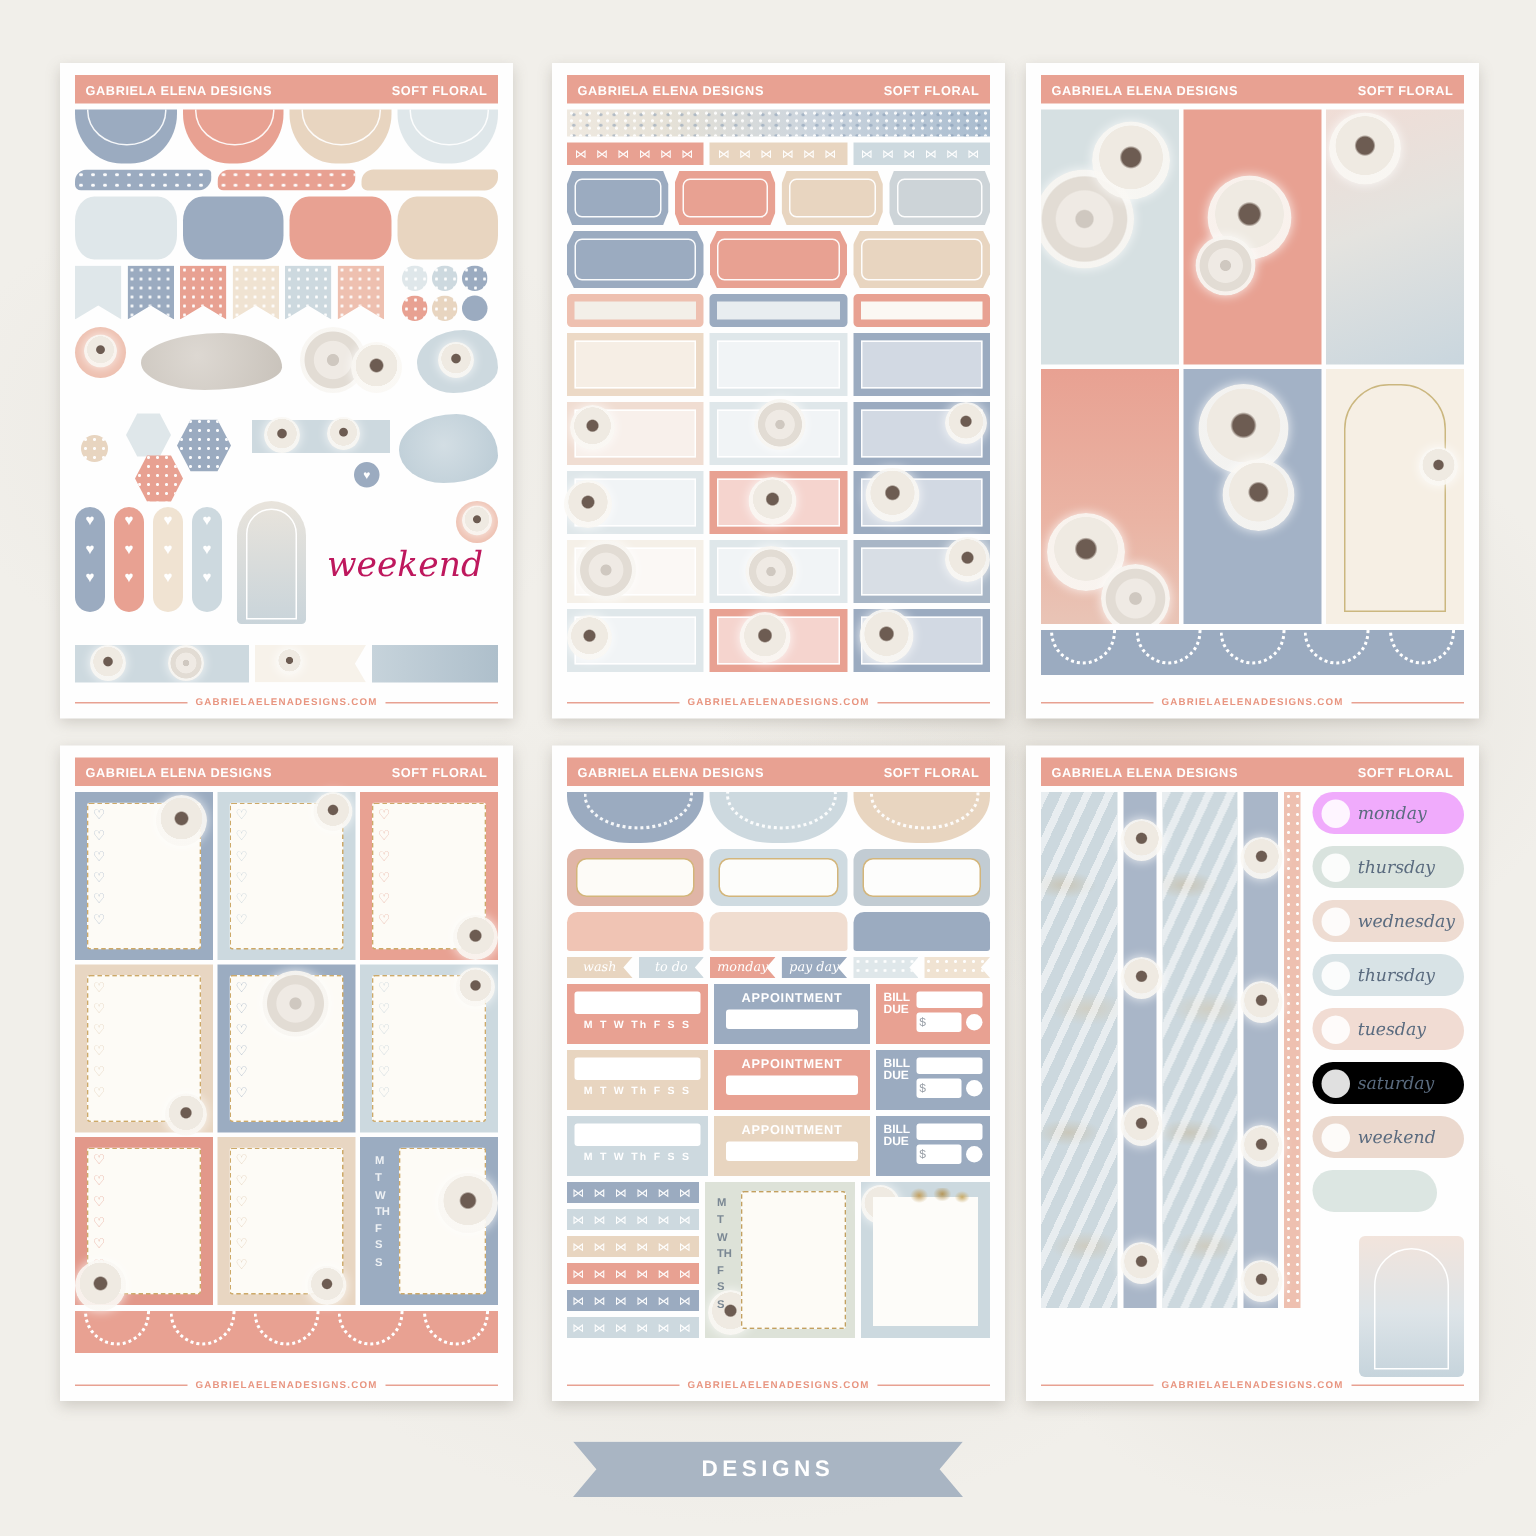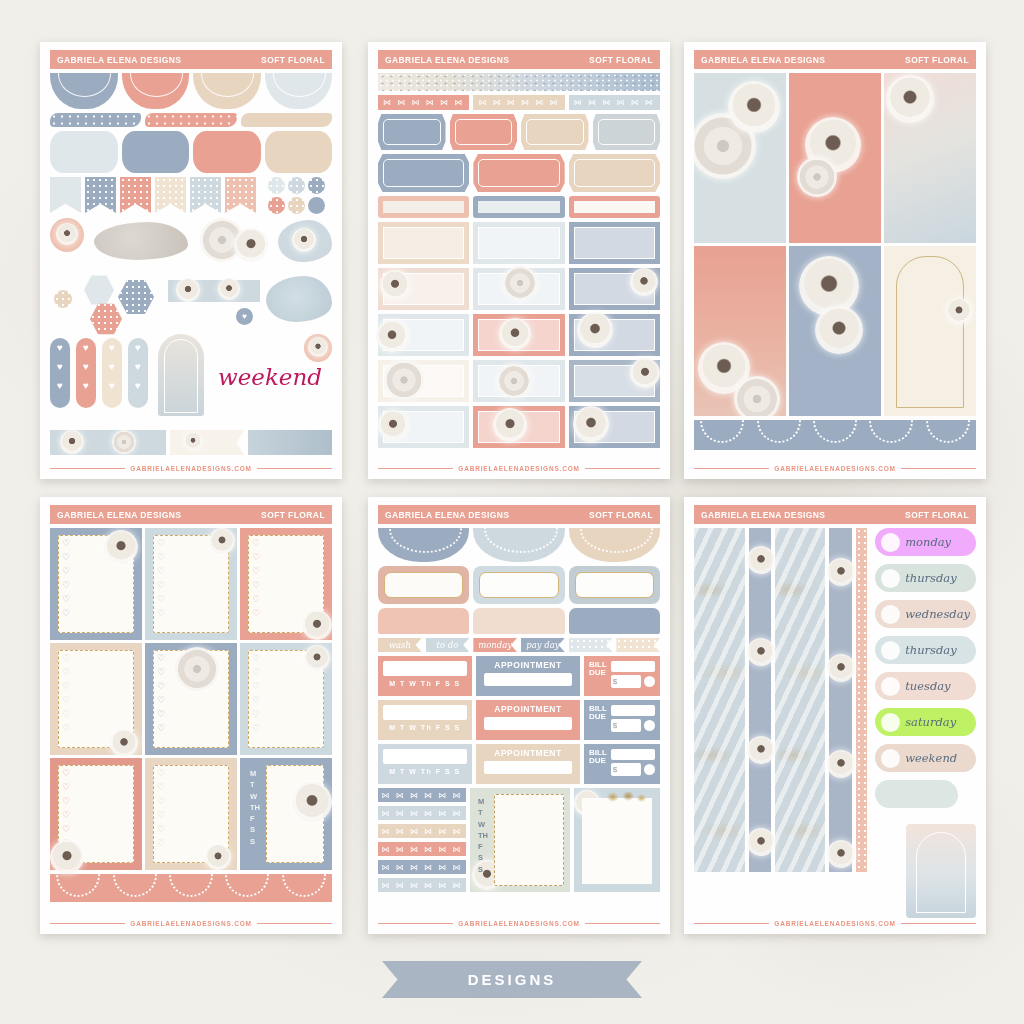--- a/index.html
+++ b/index.html
@@ -659,21 +659,21 @@
             <span>wednesday</span>
           </div>
         <div class="pill" style="background:#d8e3e6">
             <b></b>
             <span>thursday</span>
           </div>
         <div class="pill" style="background:#f1dcd3">
             <b></b>
             <span>tuesday</span>
           </div>
-        <div class="pill" style="background:#bef264">
+        <div class="pill" style="background:#000000">
             <b></b>
             <span>saturday</span>
           </div>
         <div class="pill" style="background:#ebd9ce">
             <b></b>
             <span>weekend</span>
           </div>
         <div class="pill dotsS" style="background:#dce6e2;width:70%"></div>
         <div class="arch">
             <i></i>

